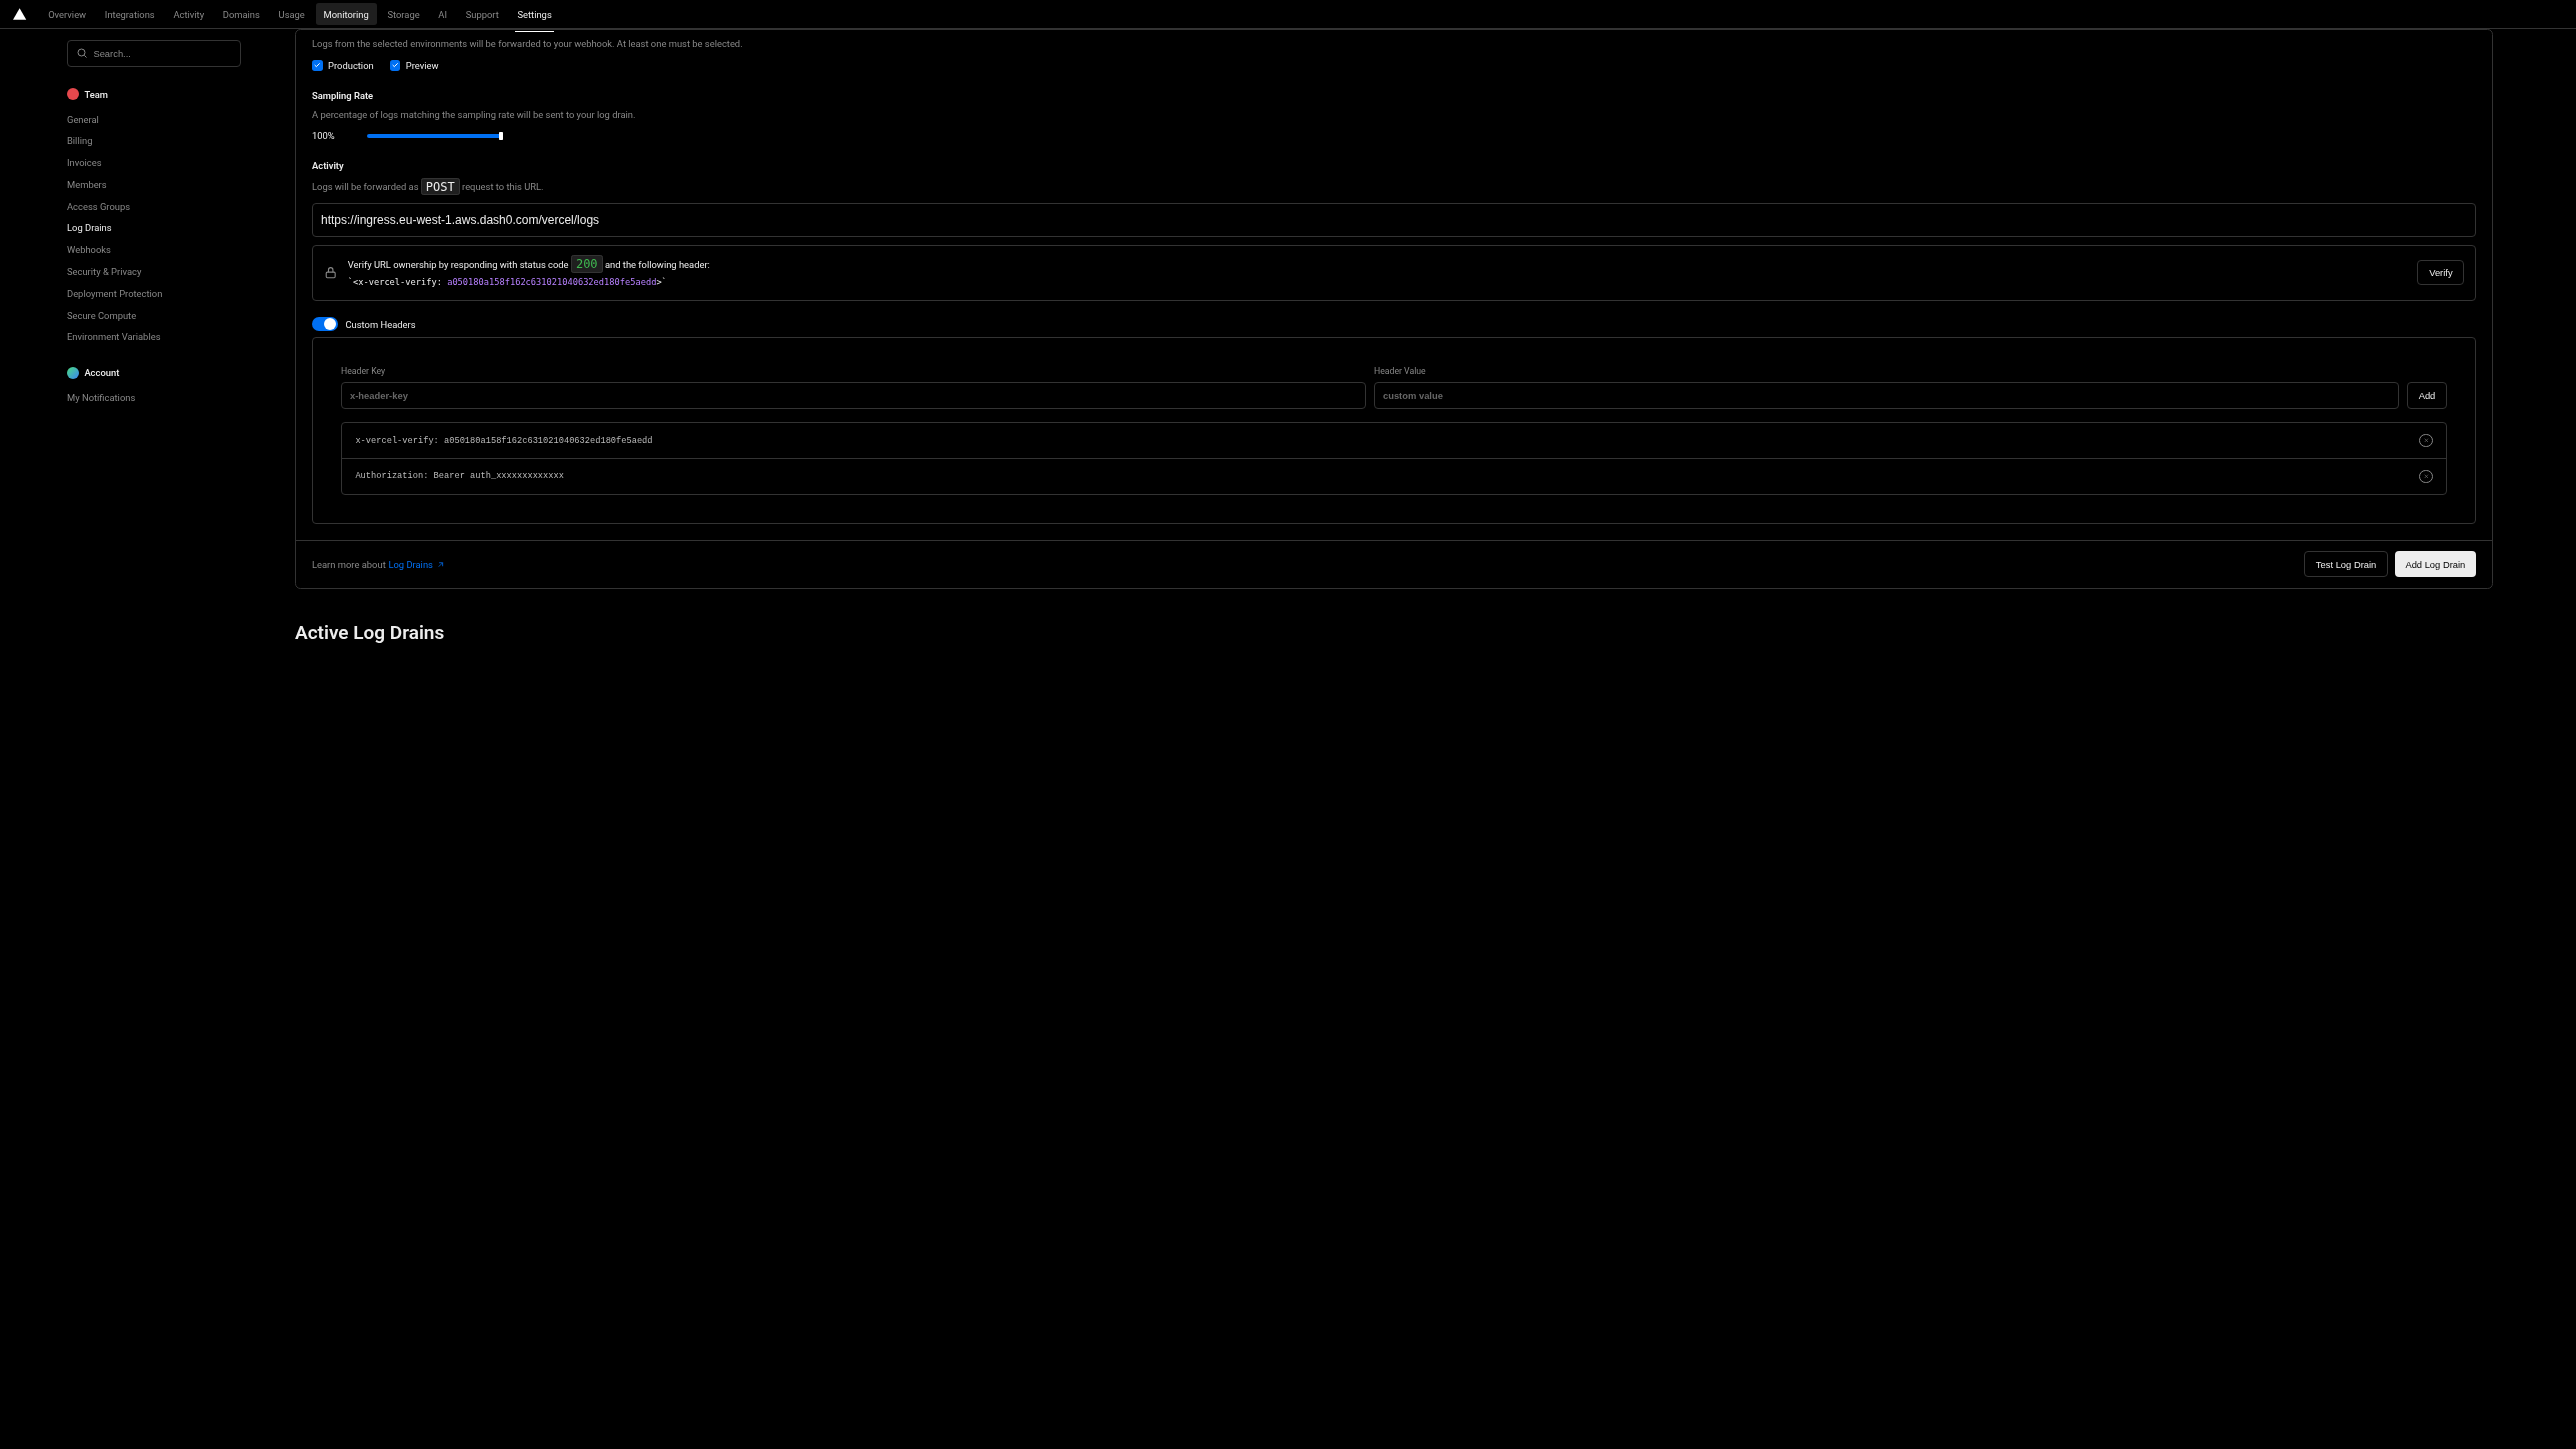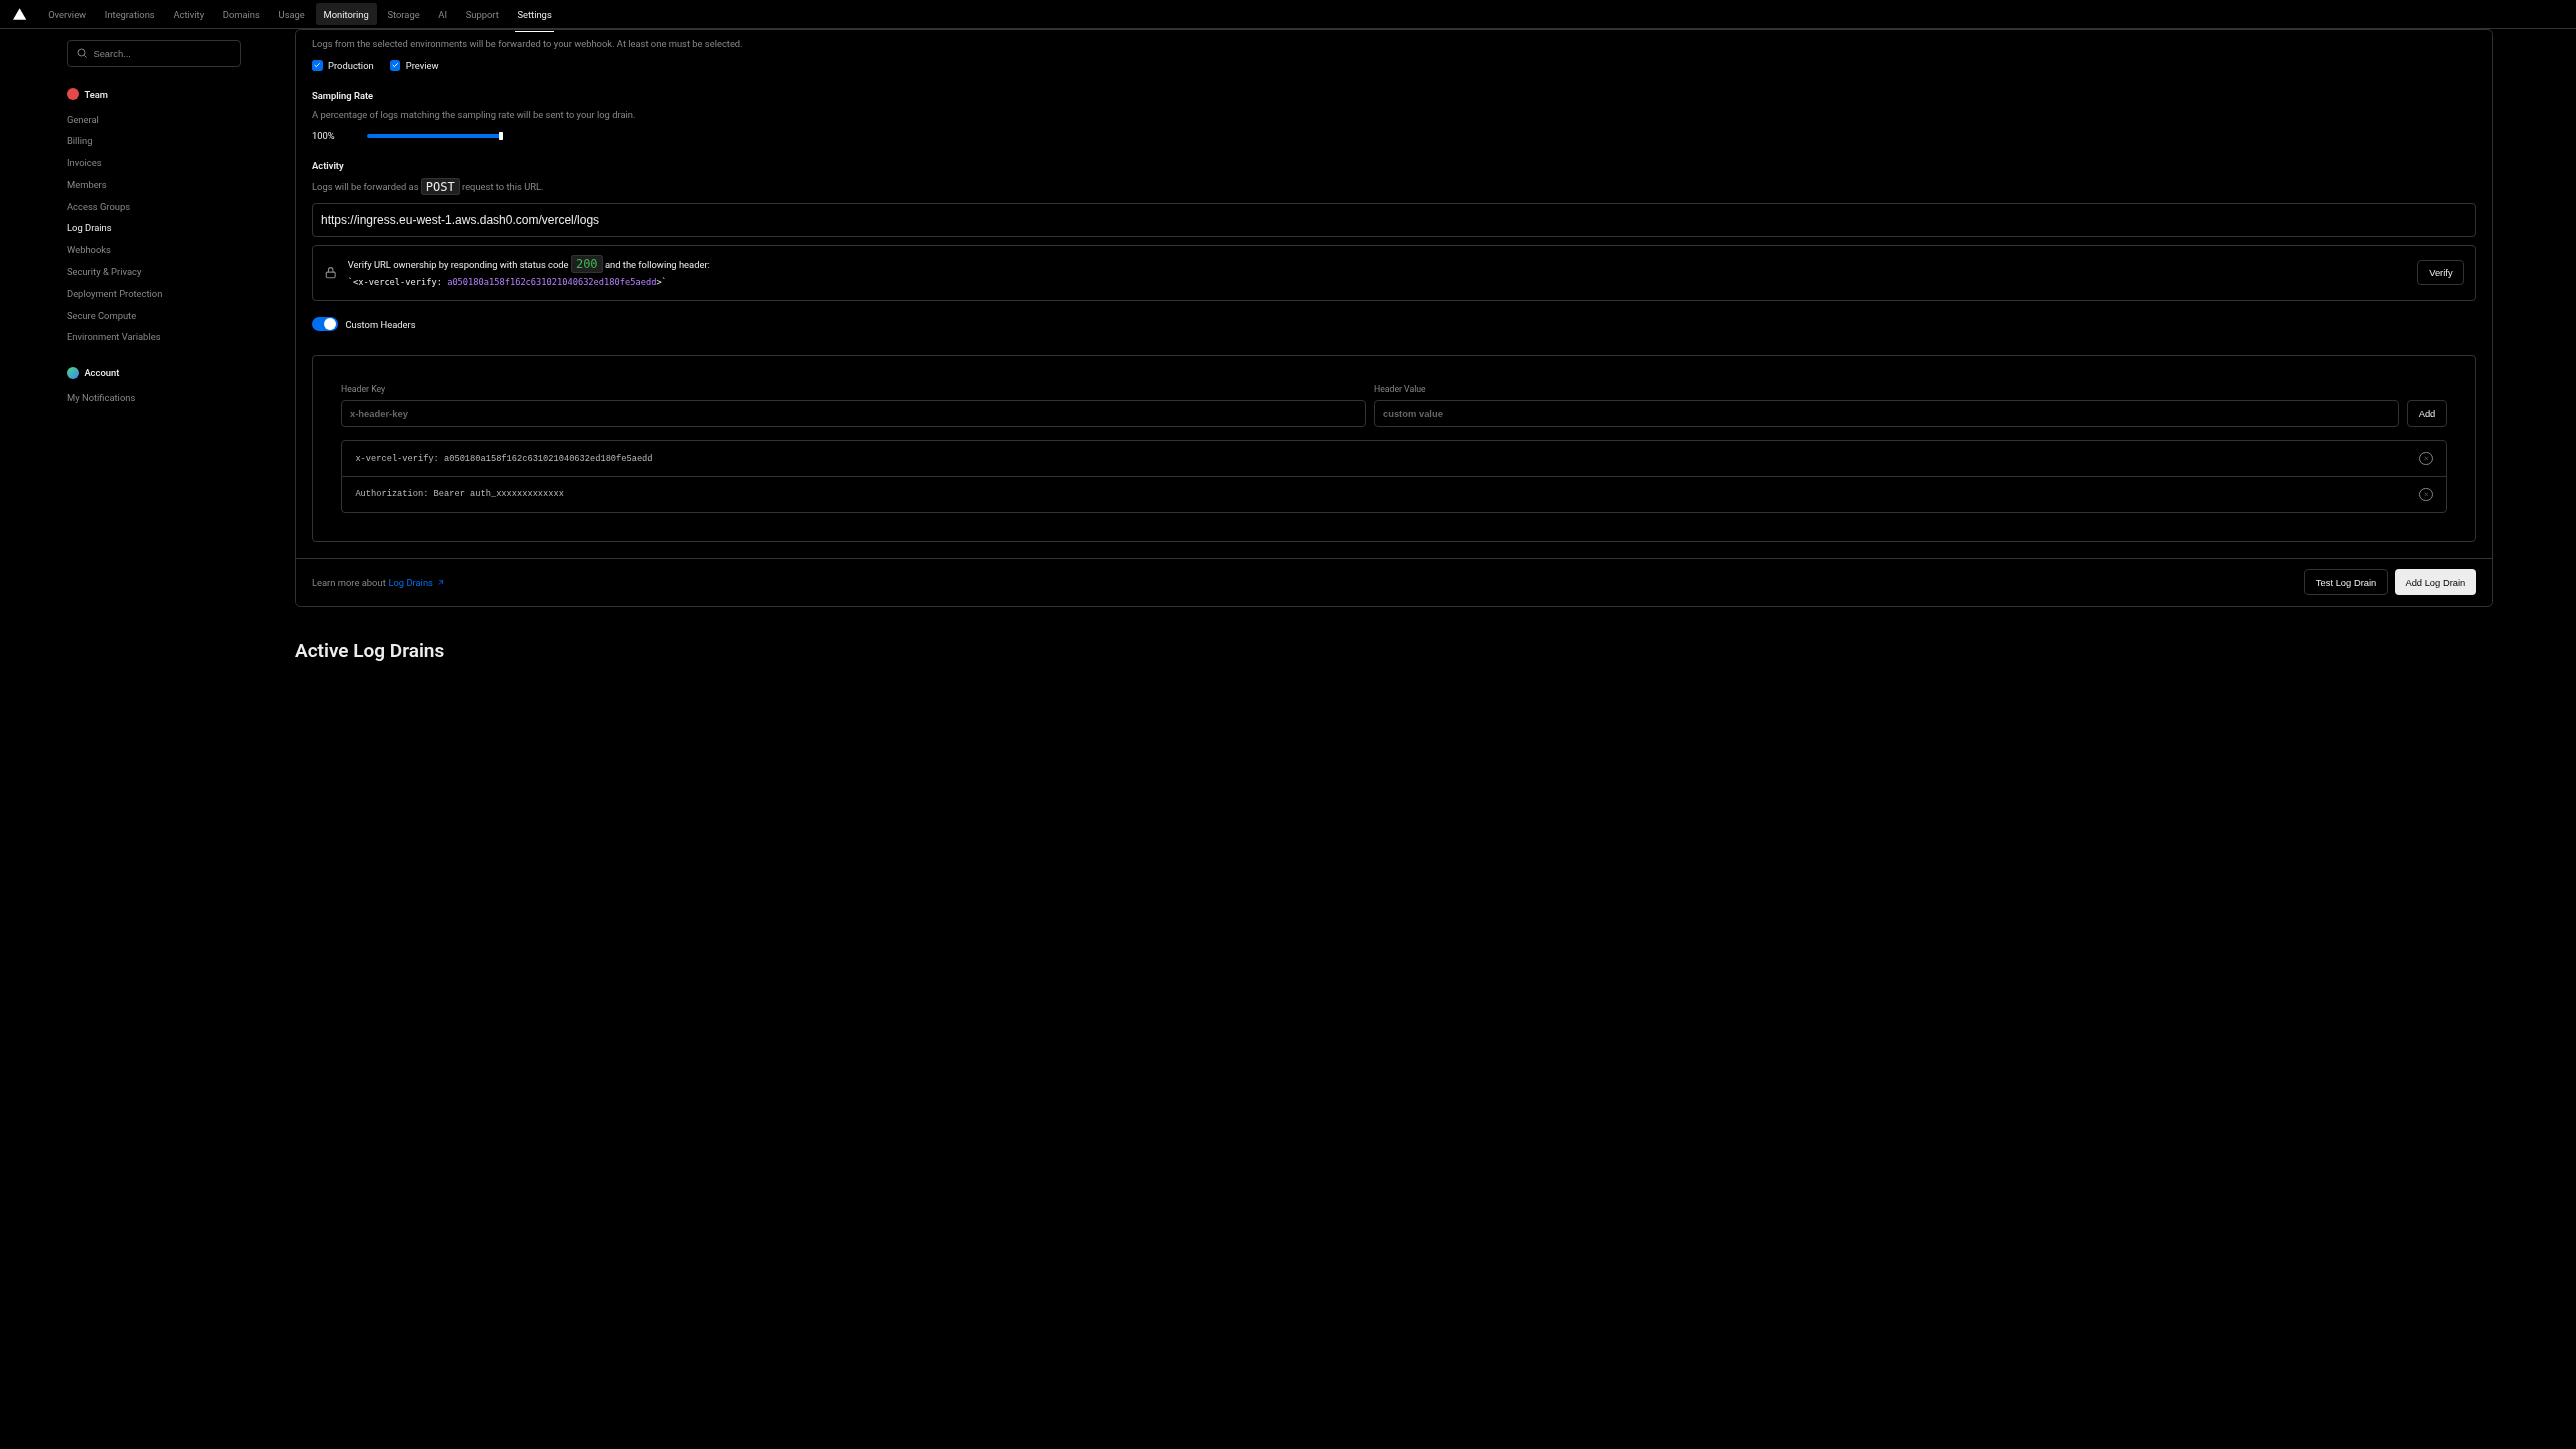--- a/index.html
+++ b/index.html
@@ -228,21 +228,21 @@
   top: 1.3px;
   width: 12px;
   height: 12px;
   background: #fff;
   border-radius: 50%;
 }
 .headers-panel {
   border: 0.7px solid #333;
   border-radius: 4px;
   padding: 28px;
-  margin-top: 24px;
+  margin-top: 6px;
 }
 .header-inputs {
   display: grid;
   grid-template-columns: 1fr 1fr auto;
   gap: 8px;
   align-items: end;
 }
 .field-label {
   font-size: 8.7px;
   color: #888;

